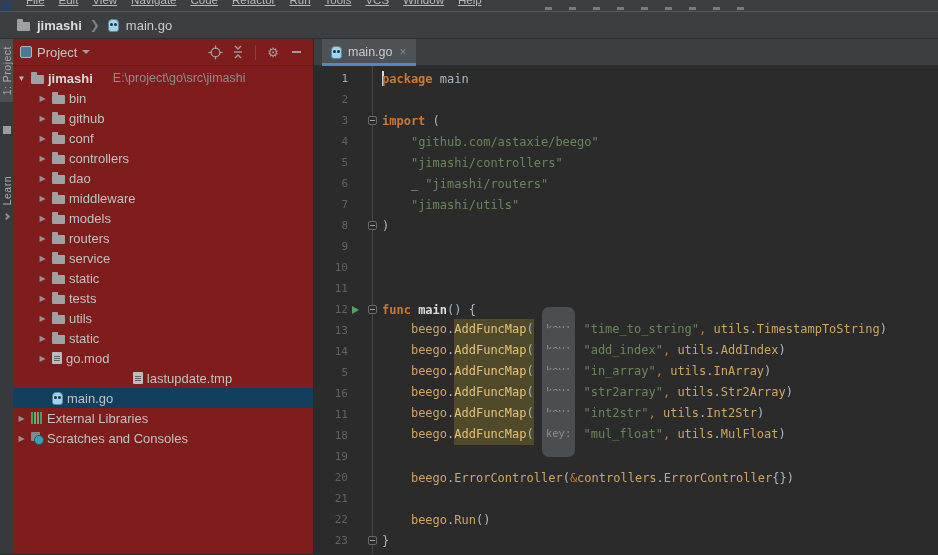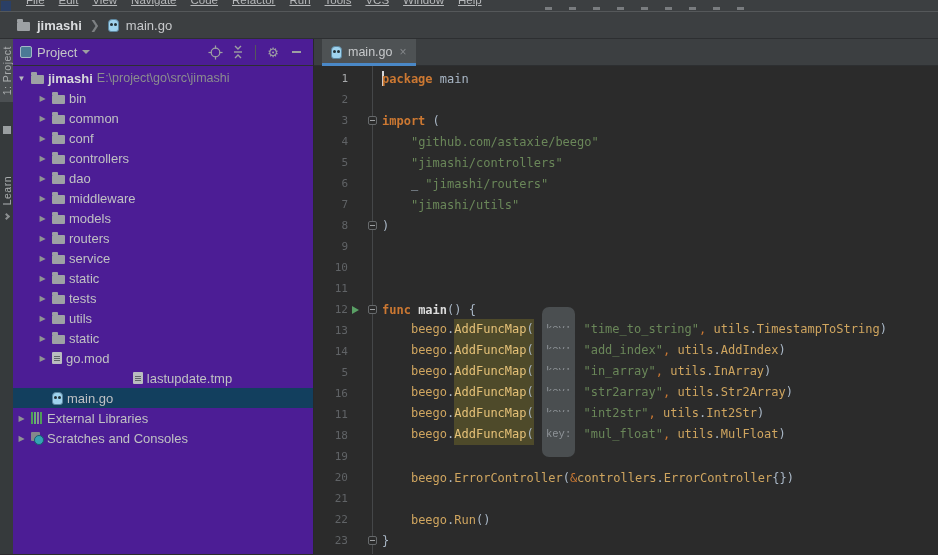--- a/index.html
+++ b/index.html
@@ -33,38 +33,38 @@
 
   
   .stripe{width:13px;background:#363a3c;flex:none;display:flex;flex-direction:column;align-items:center}
   .vtext{writing-mode:vertical-rl;transform:rotate(180deg);font-size:10.5px;color:#a9acae;letter-spacing:.5px;white-space:nowrap}
   .stripe-active{background:#4b4f52;width:13px;display:flex;justify-content:center;padding:7px 0;margin-bottom:24px}
   .sq-icon{width:8px;height:8px;background:#9a9ea1;margin-bottom:42px}
   .learn-wrap{display:flex;flex-direction:column;align-items:center;gap:8px}
   .mini-chev{width:5px;height:5px;border-right:2px solid #8b8e90;border-bottom:2px solid #8b8e90;transform:rotate(-45deg)}
 
   
-  .panel{width:301px;background:#4c1d95;border-right:1px solid #27292b;flex:none;display:flex;flex-direction:column}
+  .panel{width:301px;background:#7f1d1d;border-right:1px solid #27292b;flex:none;display:flex;flex-direction:column}
   .phead{height:27px;border-bottom:1px solid #2d2f31;display:flex;align-items:center;padding:0 8px 0 7px;gap:5px;flex:none}
   .picon{width:12px;height:12px;border:1px solid #a3b8c6;background:#4a7a96;border-radius:2px;flex:none}
   .ptitle{font-size:13px;color:#c3c5c7}
   .pdrop{width:0;height:0;border:4px solid transparent;border-top:4px solid #9da0a2;margin-top:4px}
   .pspace{flex:1}
   .hicon{width:18px;height:18px;display:flex;align-items:center;justify-content:center;color:#9da0a2;flex:none}
   .hsep{width:1px;height:15px;background:#55585a;margin:0 3px;flex:none}
   .gear{font-size:13px;line-height:13px}
   .hminus{width:9px;height:2px;background:#9da0a2}
 
   .tree{padding-top:2px;flex:1;overflow:hidden}
   .trow{height:20px;display:flex;align-items:center;gap:4px;font-size:13px;color:#bfc1c3;cursor:default}
   .trow.sel{background:#123f5e}
   .arr{width:11px;text-align:center;font-size:8px;color:#8f9294;flex:none}
   .arr.exp{color:#b7babc}
   .rootlabel{font-weight:bold;color:#d6d8da}
-  .tpath{color:#8b8d8f;font-size:12.5px;margin-left:0}
+  .tpath{color:#8b8d8f;font-size:12.5px;margin-left:16px}
 
   .fileicon{width:10px;height:12px;background:#b9bdbf;border-radius:1px;position:relative;flex:none}
   .fileicon::after{content:'';position:absolute;left:2px;top:3px;width:6px;height:7px;
     background:repeating-linear-gradient(#b9bdbf 0 1px,#5f6467 1px 2px)}
   .libicon{width:12px;height:12px;flex:none;
     background:linear-gradient(90deg,#4f9e58 0 2px,transparent 2px 3px,#64b26c 3px 5px,transparent 5px 6px,#8a8f92 6px 8px,transparent 8px 9px,#4f9e58 9px 11px,transparent 11px)}
   .scricon{width:12px;height:12px;position:relative;flex:none}
   .scricon::before{content:'';position:absolute;left:0;top:0;width:9px;height:9px;background:#85888b;border-radius:1px}
   .scricon::after{content:'';position:absolute;right:-1px;bottom:-1px;width:8px;height:8px;border-radius:50%;background:#35a3b5;border:1px solid #17606e}
 
@@ -179,21 +179,21 @@
             <span class="tpath">E:\project\go\src\jimashi</span>
           </div>
           <div class="trow" style="padding-left: 24px;">
             <span class="arr">▶</span>
             <span class="ficon"></span>
             <span>bin</span>
           </div>
           <div class="trow" style="padding-left: 24px;">
             <span class="arr">▶</span>
             <span class="ficon"></span>
-            <span>common</span>
+            <span>github</span>
           </div>
           <div class="trow" style="padding-left: 24px;">
             <span class="arr">▶</span>
             <span class="ficon"></span>
             <span>conf</span>
           </div>
           <div class="trow" style="padding-left: 24px;">
             <span class="arr">▶</span>
             <span class="ficon"></span>
             <span>controllers</span>

